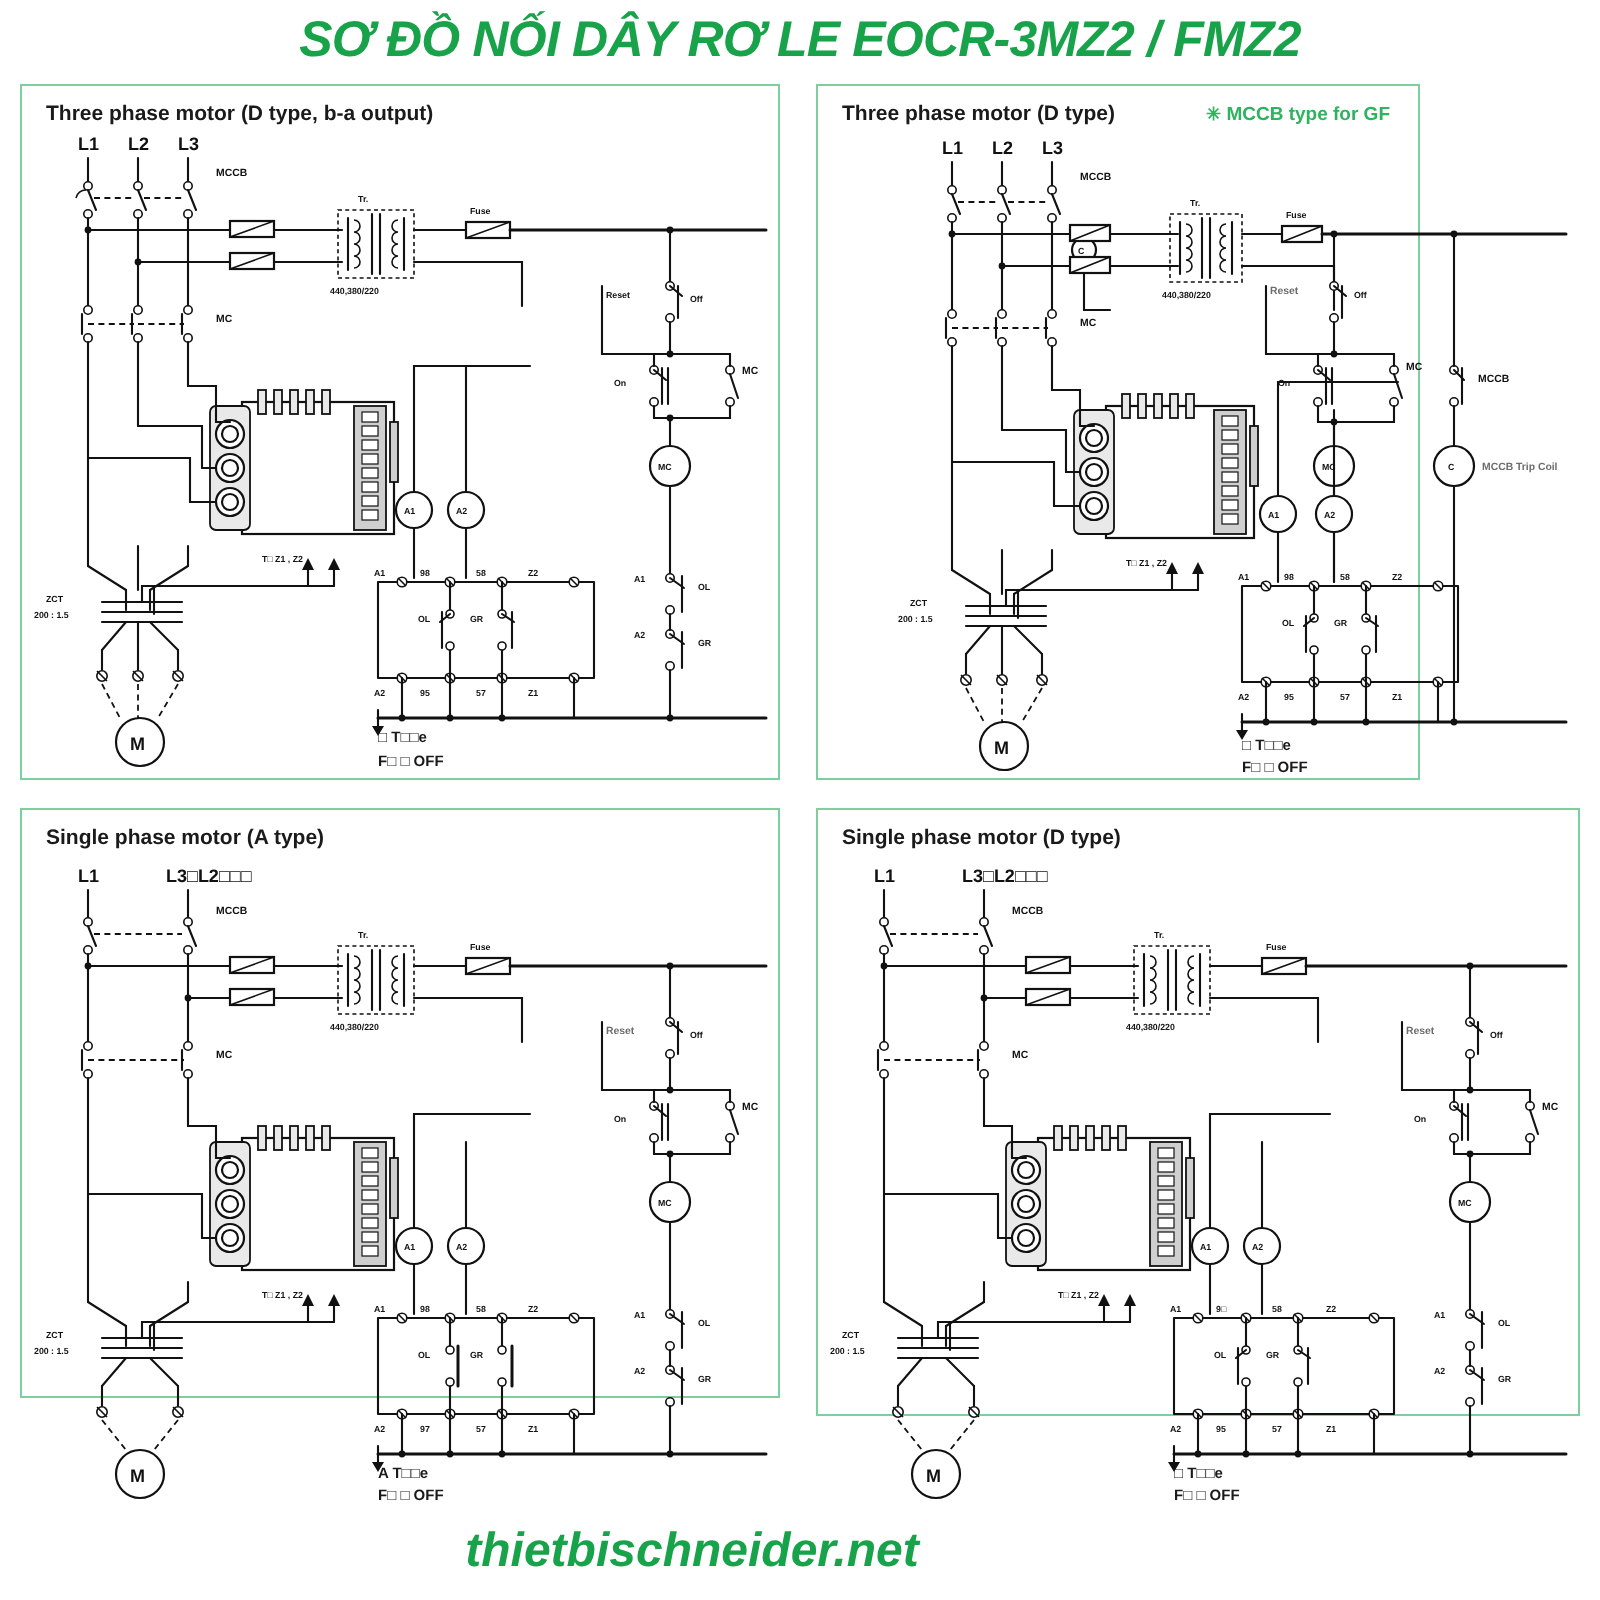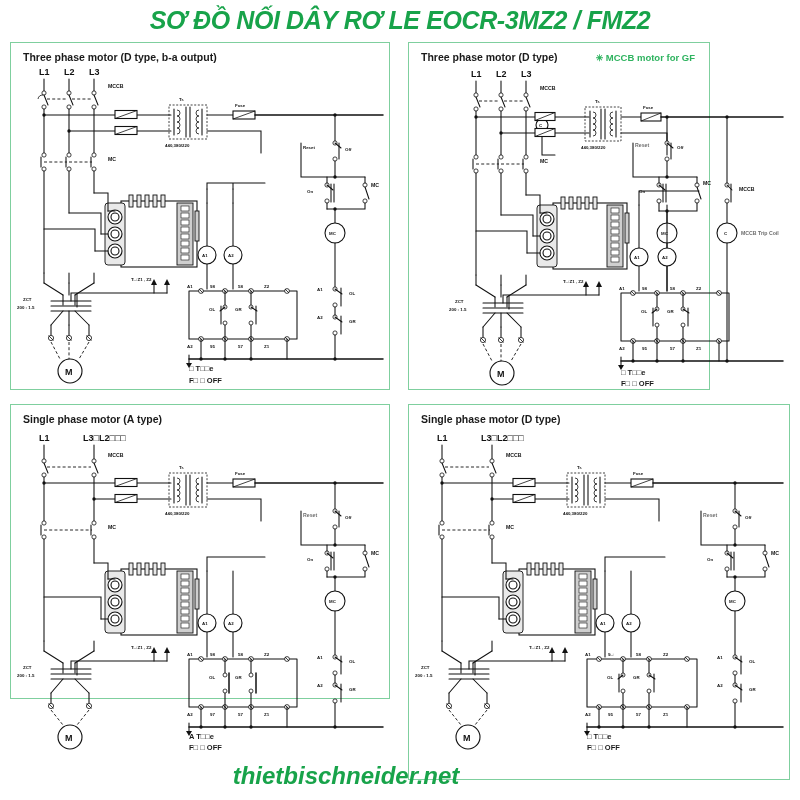--- a/index.html
+++ b/index.html
@@ -31,21 +31,21 @@
 
   
   .panel {
     position: absolute;
     border: 1.5px solid #7fcf9e;
     background: #ffffff;
   }
   #panel-tl { left: 10px;  top: 42px;  width: 380px; height: 348px; }
   #panel-tr { left: 408px; top: 42px;  width: 302px; height: 348px; }
   #panel-bl { left: 10px;  top: 404px; width: 380px; height: 295px; }
-  #panel-br { left: 408px; top: 404px; width: 382px; height: 376px; }
+  #panel-br { left: 408px; top: 404px; width: 382px; height: 304px; }
 
   .panel-title {
     position: absolute; left: 12px; top: 8px;
     font-size: 10.5px; font-weight: bold; color: #1a1a1a;
     white-space: nowrap;
   }
   .panel-note {
     position: absolute; right: 14px; top: 9px;
     font-size: 9.5px; font-weight: bold; color: #2eb35f;
     white-space: nowrap;
@@ -320,21 +320,21 @@
         <text class="t legend" x="178" y="328">□ T□□e</text>
         <text class="t legend" x="178" y="340">F□ □ OFF</text>
       </svg>
     </div>
   </div>
 
   <div class="panel" id="panel-tr">
     <div class="panel-title">Three phase motor (D type)</div>
     <div class="panel-note">
       <span class="note-star">✳</span>
-      <span>MCCB motor for GF</span>
+      <span>MCCB type for GF</span>
     </div>
     <div class="svg-wrap">
       <svg viewBox="0 0 382 348" width="382" height="348">
         <text class="t lbl-big" x="62" y="34">L1</text>
         <text class="t lbl-big" x="87" y="34">L2</text>
         <text class="t lbl-big" x="112" y="34">L3</text>
         <text class="t lbl-sm" x="131" y="47">MCCB</text>
 
         <path class="wire" d="M67,38 L67,50 M92,38 L92,50 M117,38 L117,50"></path>
         <circle class="term" cx="67" cy="52" r="2.1"></circle>

